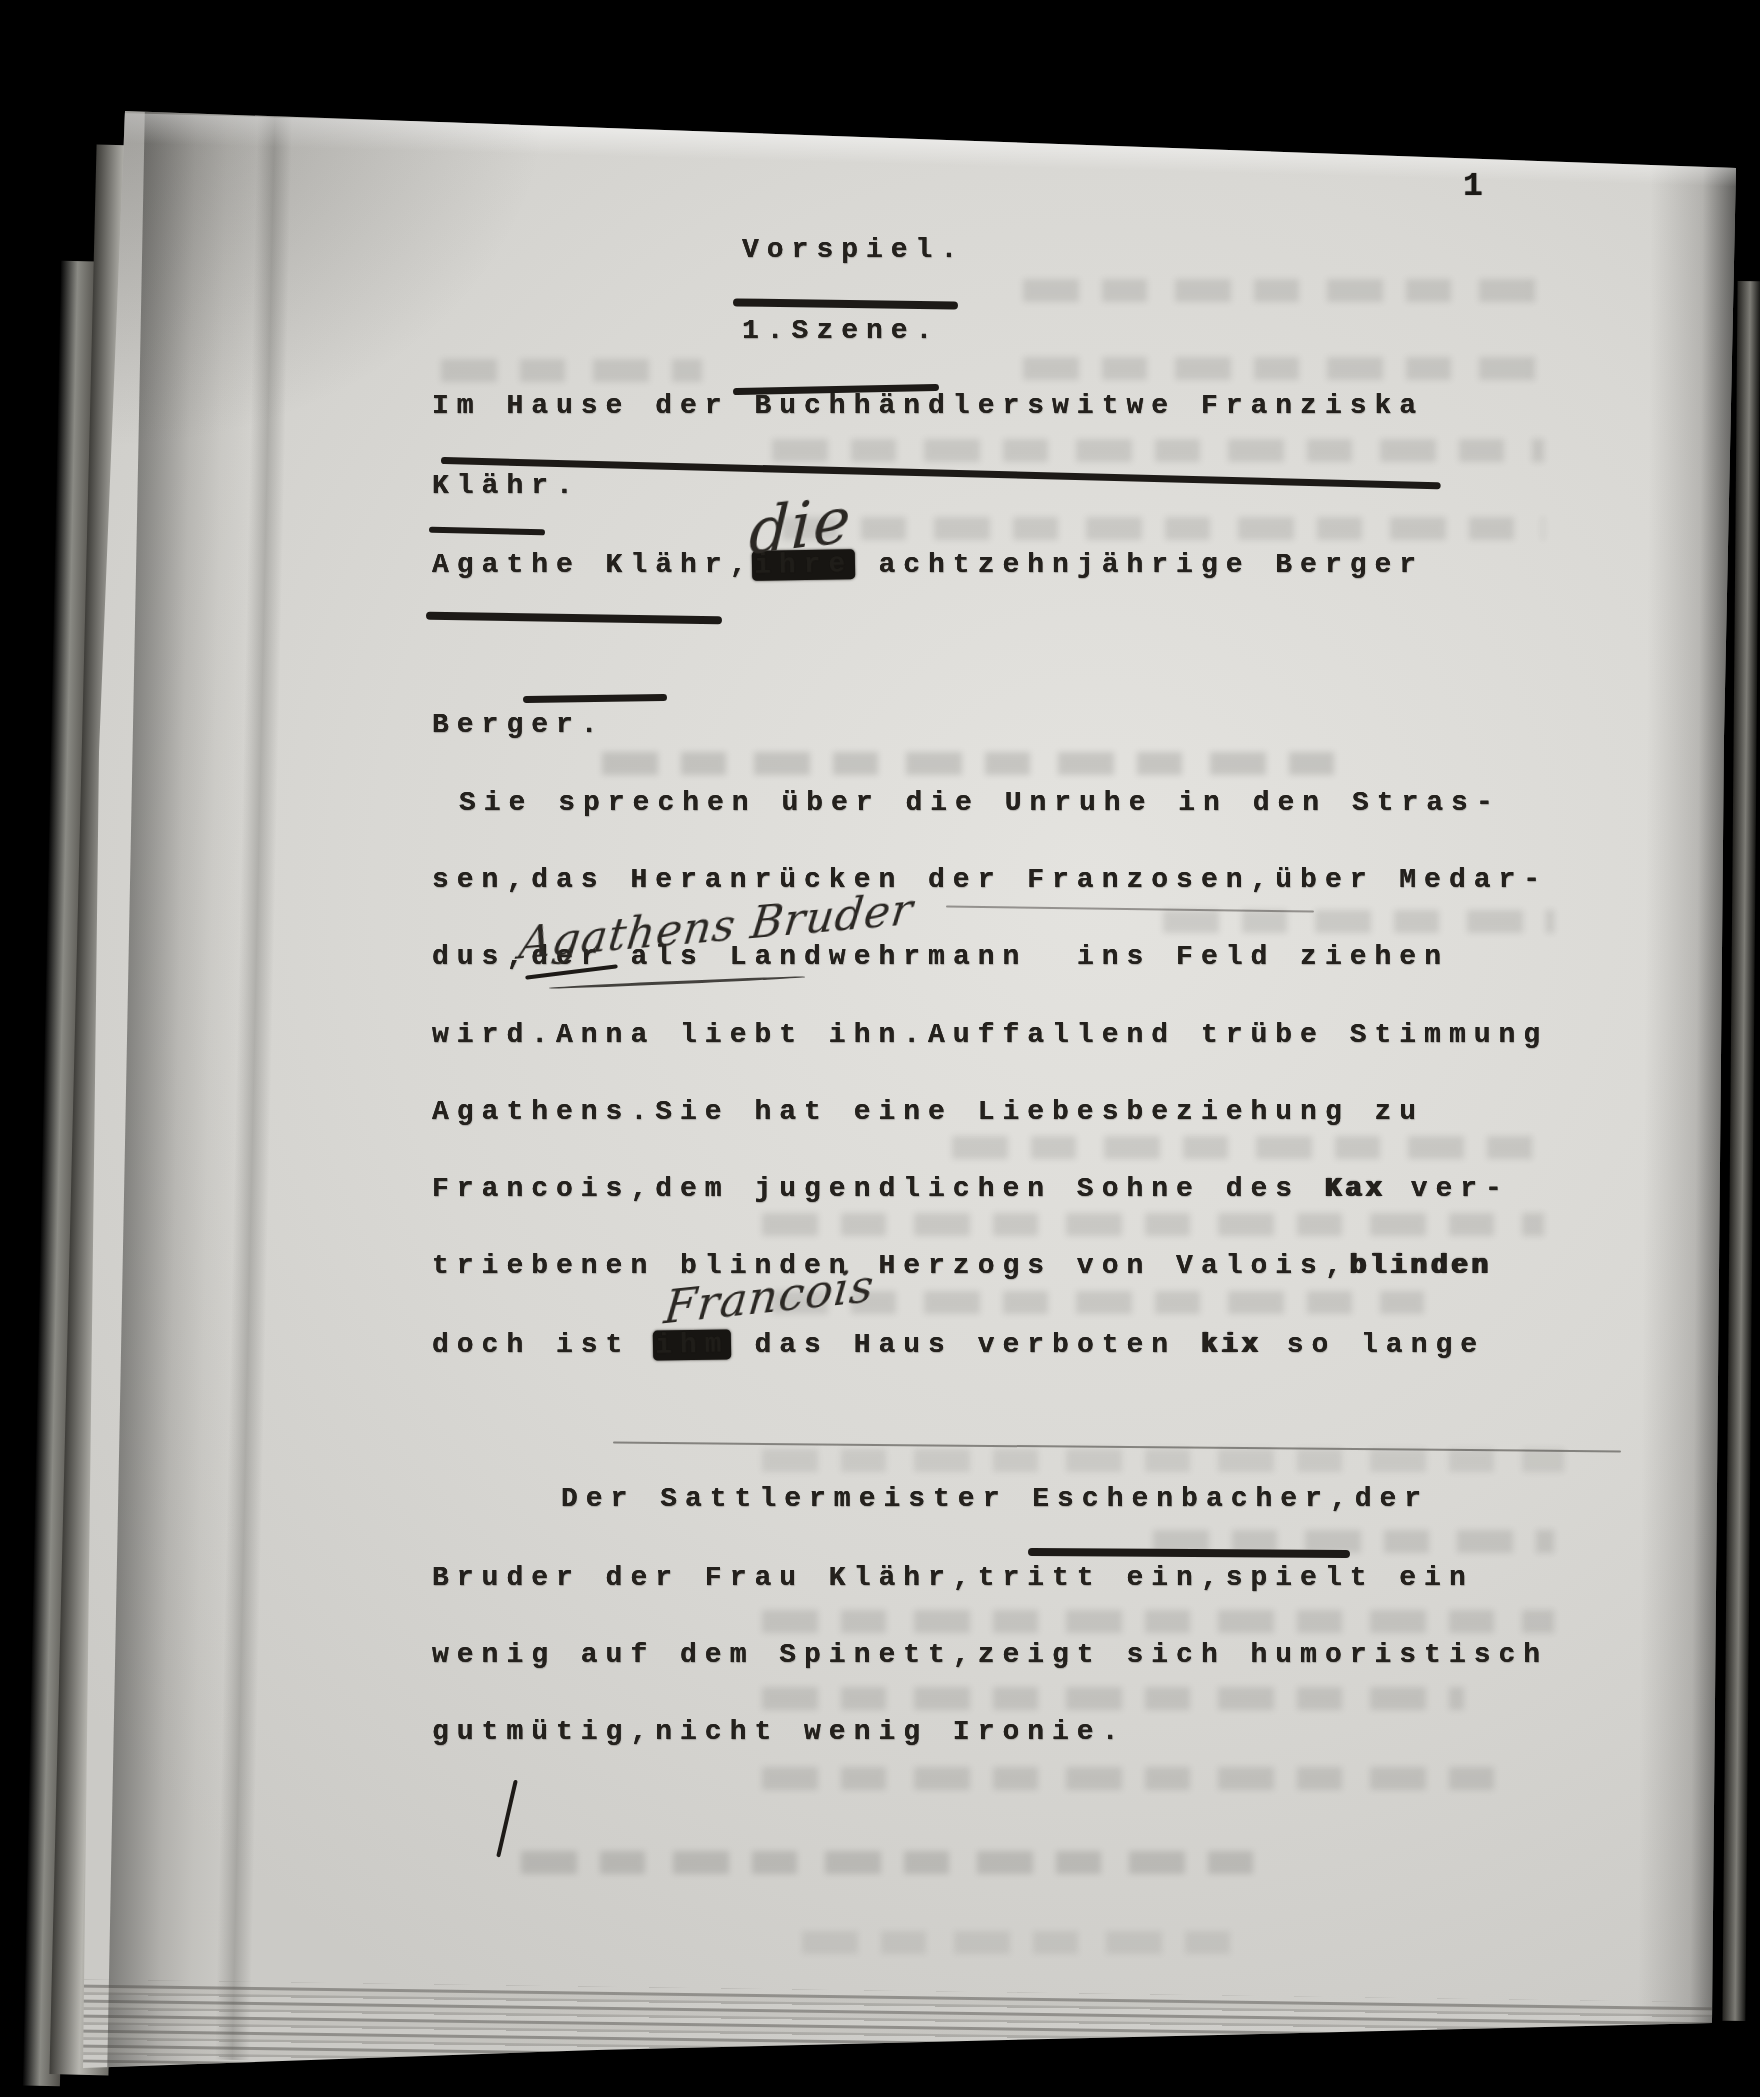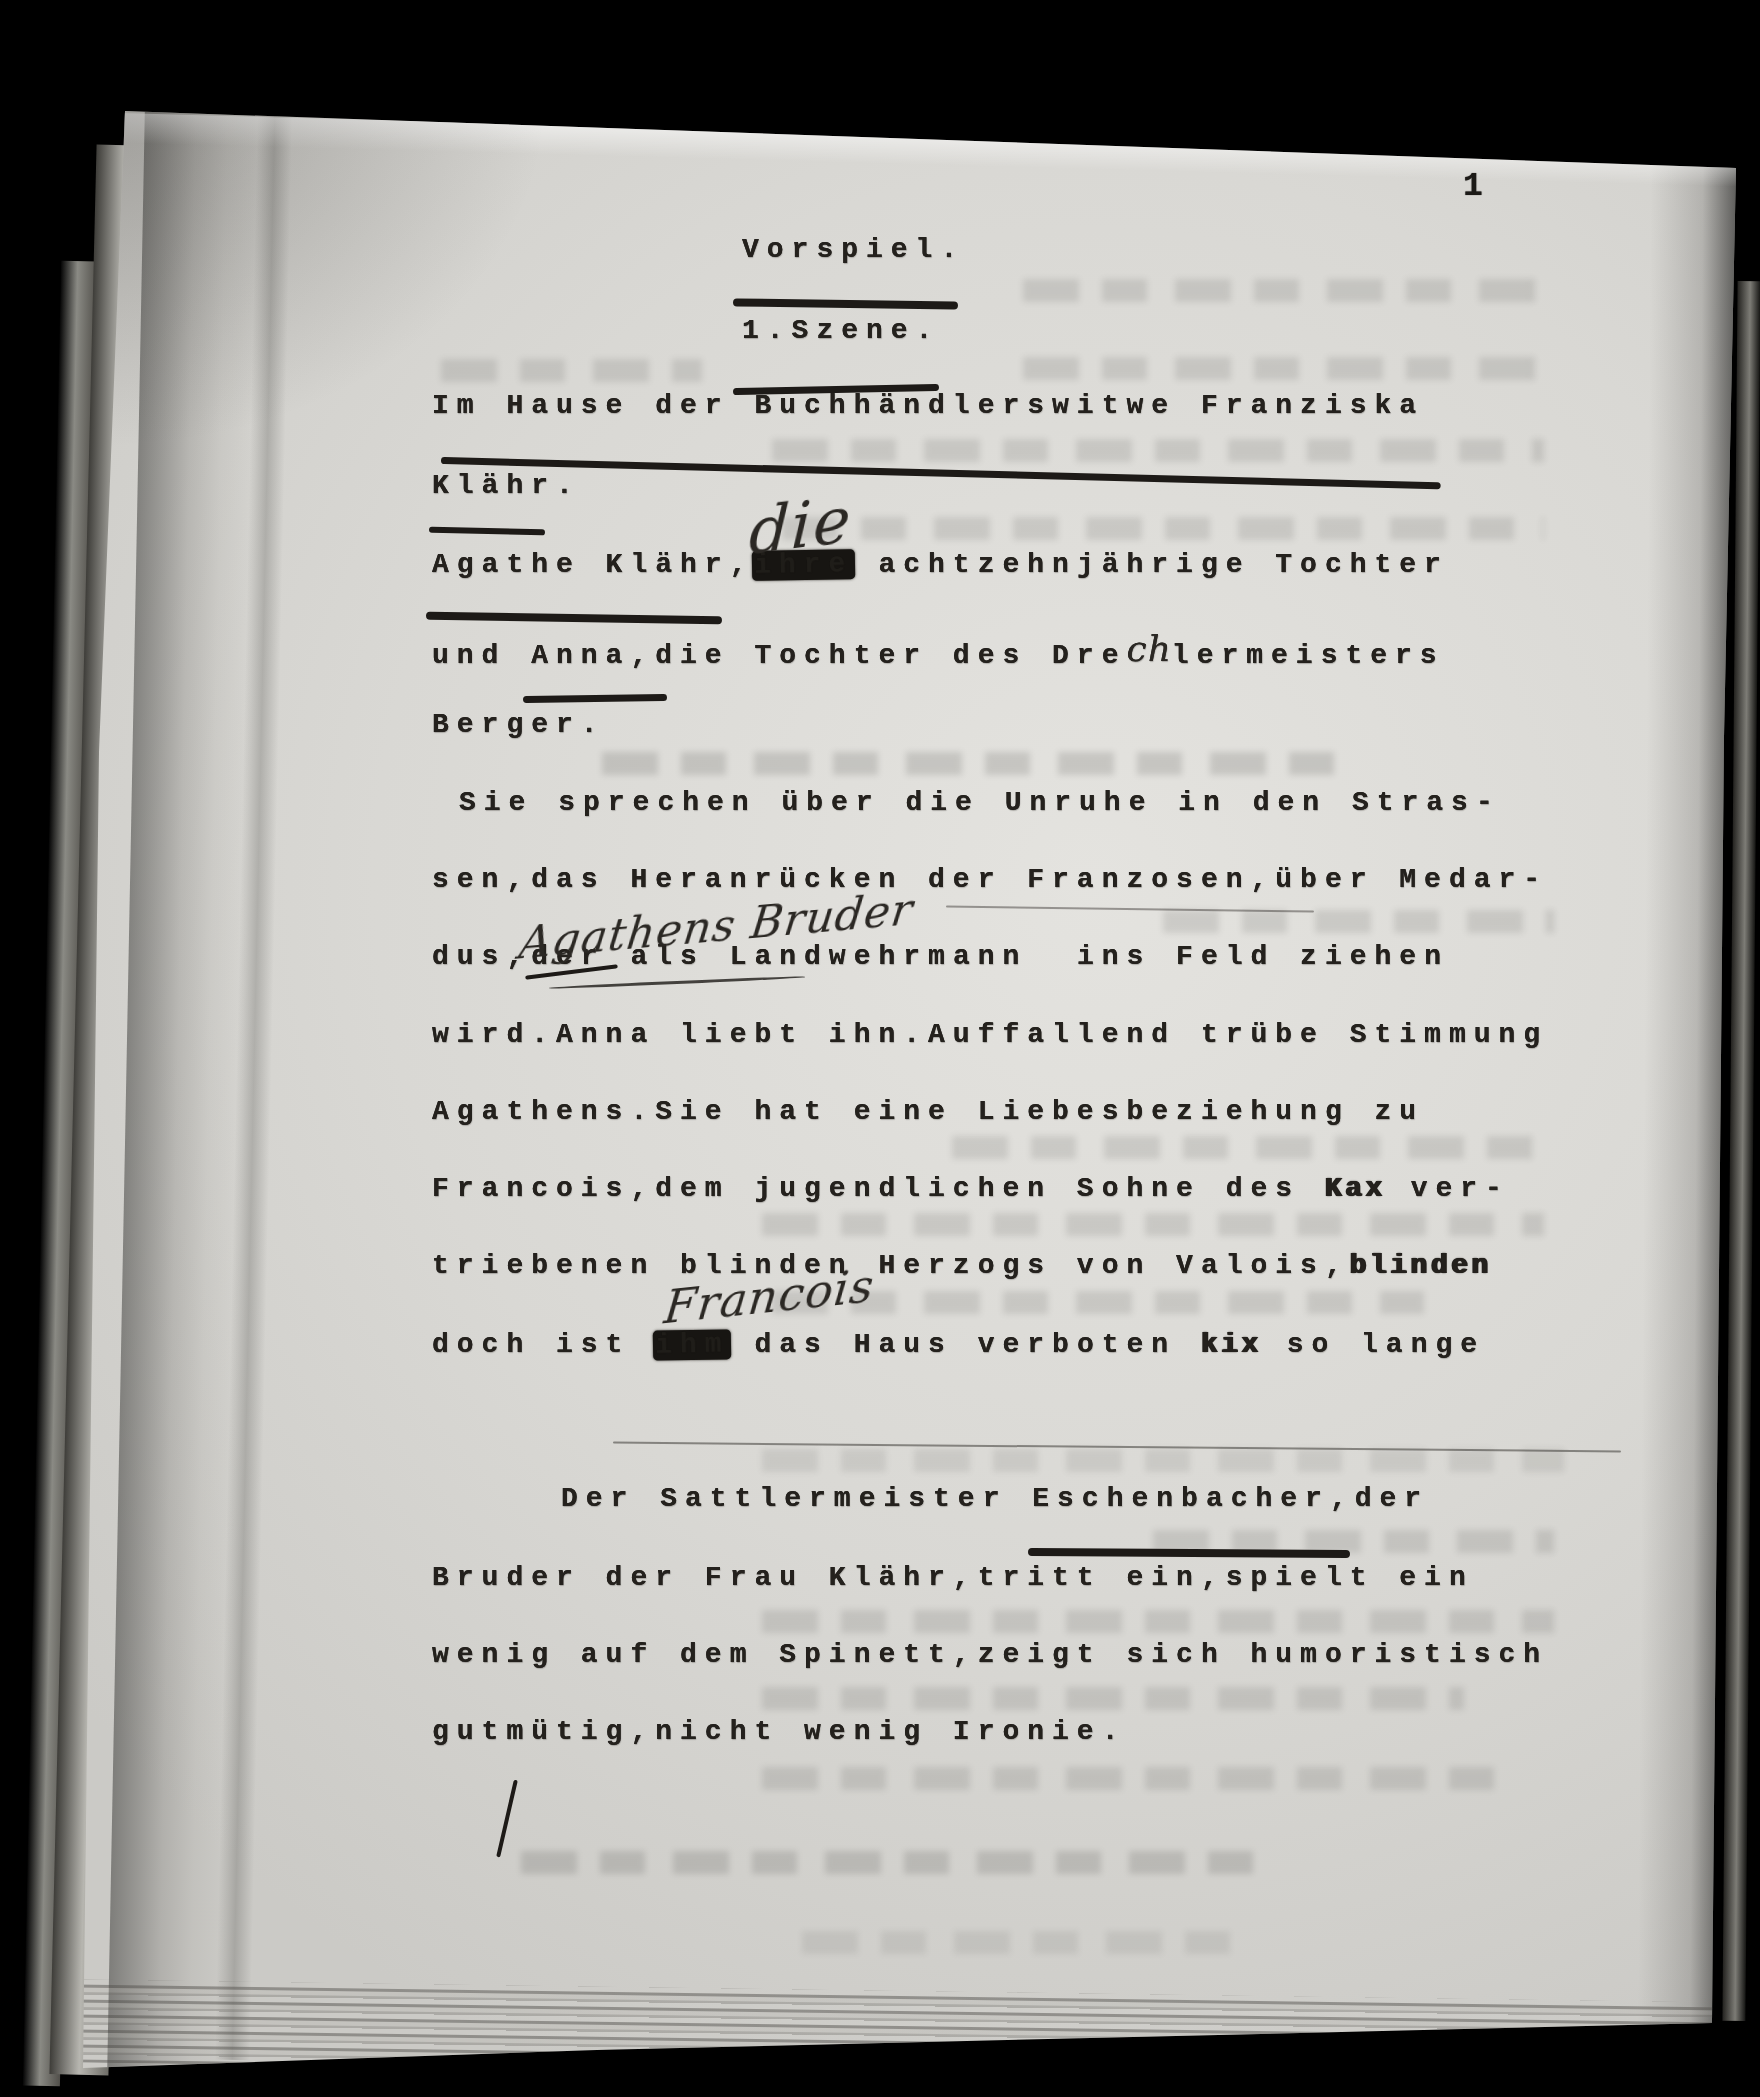--- a/index.html
+++ b/index.html
@@ -103,23 +103,22 @@
     <div class="ghost" style="left:521px;top:1851px;width:752px;opacity:.16"></div>
     <div class="ghost" style="left:802px;top:1931px;width:451px;opacity:.09"></div>
 
     <div class="pageno">1</div>
 
     <div class="t" style="left:742px;top:236px">Vorspiel.</div>
     <div class="t" style="left:742px;top:317px">1.Szene.</div>
     <div class="t" style="left:432px;top:392px">Im Hause der Buchhändlerswitwe Franziska</div>
     <div class="t" style="left:432px;top:472px">Klähr.</div>
 
-    <div class="t" style="left:432px;top:551px"><span>Agathe Klähr,</span><span class="smear">ihre</span><span> achtzehnjährige Tochter</span></div>
+    <div class="t" style="left:432px;top:551px"><span>Agathe Klähr,</span><span class="smear">ihre</span><span> achtzehnjährige Berger</span></div>
 
-    <div class="t" style="left:432px;top:631px"><span>und Anna,die Tochter des Dre</span><span class="hand-inline">ch</span><span>lermeisters</span></div>
 
     <div class="t" style="left:432px;top:711px">Berger.</div>
     <div class="t" style="left:459px;top:789px">Sie sprechen über die Unruhe in den Stras-</div>
     <div class="t" style="left:432px;top:866px">sen,das Heranrücken der Franzosen,über Medar-</div>
 
     <div class="t" style="left:432px;top:943px"><span>dus,</span><span>der</span><span> als Landwehrmann  ins Feld ziehen</span></div>
 
     <div class="t" style="left:432px;top:1021px">wird.Anna liebt ihn.Auffallend trübe Stimmung</div>
     <div class="t" style="left:432px;top:1098px">Agathens.Sie hat eine Liebesbeziehung zu</div>
 

